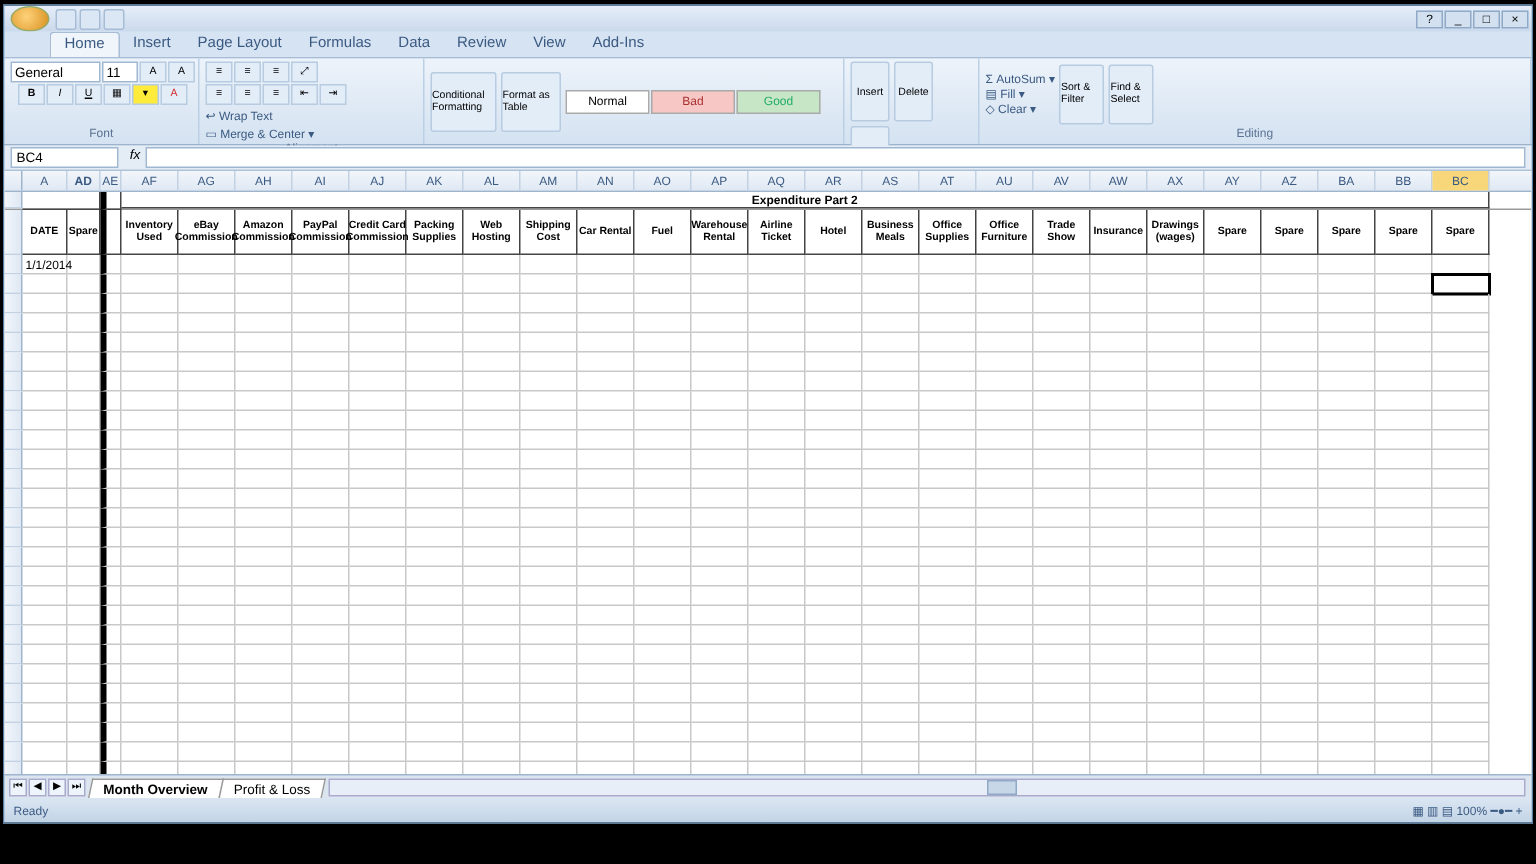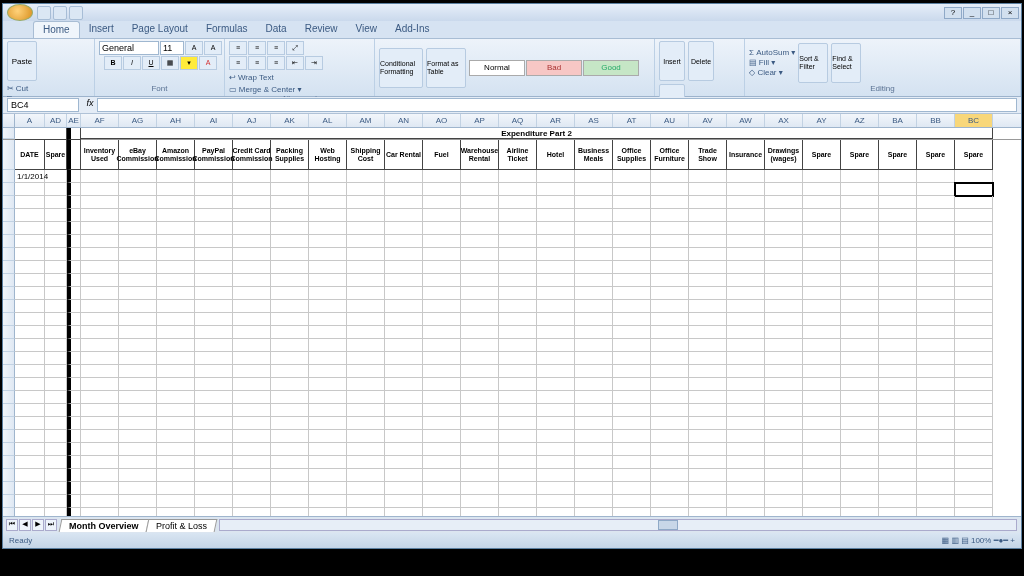--- a/index.html
+++ b/index.html
@@ -85,40 +85,20 @@
       <div class="tab">Insert</div>
       <div class="tab">Page Layout</div>
       <div class="tab">Formulas</div>
       <div class="tab">Data</div>
       <div class="tab">Review</div>
       <div class="tab">View</div>
       <div class="tab">Add-Ins</div>
     </div>
 
   <div class="ribbon">
-    <div class="group" style="width:92px">
-      <div class="group-body">
-        <div class="big-btn">Paste</div>
-        <div class="clip-items">
-          <div>
-              <span>✂</span>
-              <span>Cut</span>
-            </div>
-          <div>
-              <span>⧉</span>
-              <span>Copy</span>
-            </div>
-          <div>
-              <span>✎</span>
-              <span>Format Painter</span>
-            </div>
-        </div>
-      </div>
-      <div class="group-label">Clipboard</div>
-    </div>
     <div class="group" style="width:130px">
       <div class="group-body vcol">
         <div class="small-row">
           <span class="combo" style="width:60px">General</span>
           <span class="combo" style="width:24px">11</span>
           <span class="smbtn">A</span>
           <span class="smbtn">A</span>
         </div>
         <div class="small-row">
           <span class="smbtn"><b>B</b></span>
@@ -193,21 +173,21 @@
   <div class="formula-bar">
     <div class="name-box">BC4</div>
     <div class="fx">fx</div>
     <div class="fx-input"></div>
   </div>
 
   <div class="sheet-area">
     <div class="col-headers" id="col-headers">
       <div class="corner"></div>
     <div class="ch" style="width: 30px;">A</div>
-        <div class="ch" style="width: 22px;">AD</div>
+        <div class="ch" style="width: 22px; font-weight: bold;">AD</div>
         <div class="ch" style="width: 14px;">AE</div>
         <div class="ch" style="width: 38px;">AF</div>
         <div class="ch" style="width: 38px;">AG</div>
         <div class="ch" style="width: 38px;">AH</div>
         <div class="ch" style="width: 38px;">AI</div>
         <div class="ch" style="width: 38px;">AJ</div>
         <div class="ch" style="width: 38px;">AK</div>
         <div class="ch" style="width: 38px;">AL</div>
         <div class="ch" style="width: 38px;">AM</div>
         <div class="ch" style="width: 38px;">AN</div>

